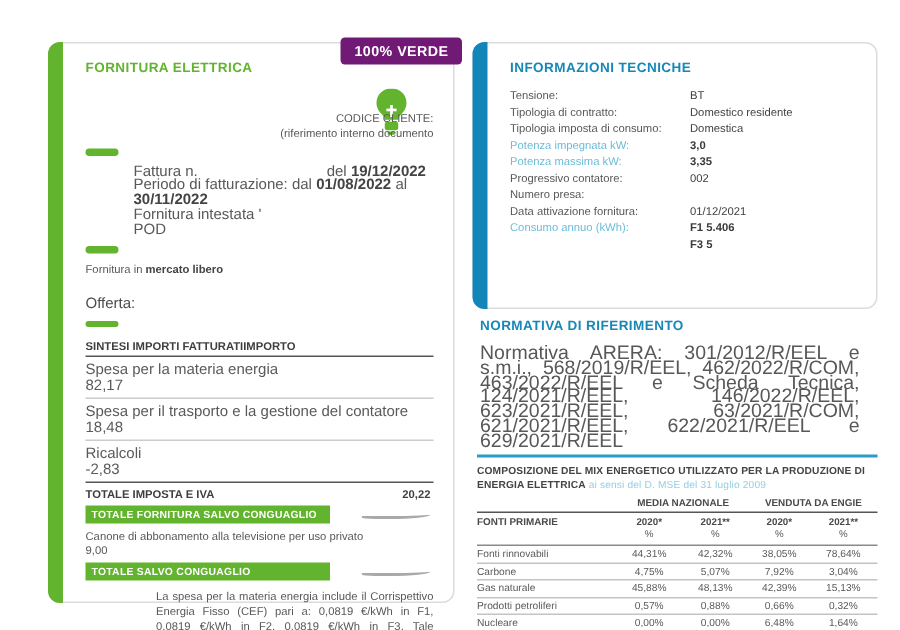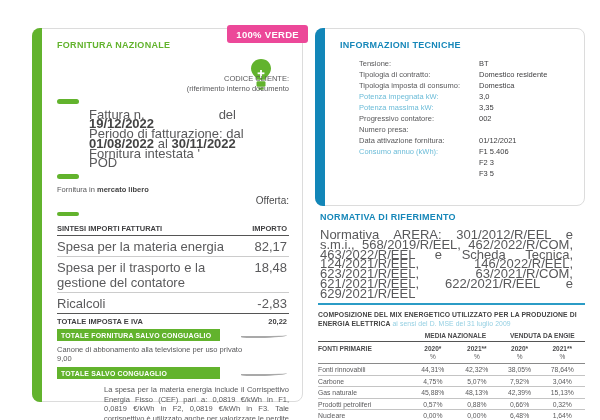--- a/index.html
+++ b/index.html
@@ -7,60 +7,60 @@
     font-family:"Liberation Sans","DejaVu Sans",sans-serif; color:#58585a; }
   .page { position:relative; width:600px; height:420px; background:#fff; overflow:hidden; }
 
   .card { position:absolute; background:#fff; border:1px solid #dcdcdc; border-radius:8px; }
   .left-card  { left:32px;  top:28px; width:271px; height:374px; }
   .tech-card  { left:315px; top:28px; width:270px; height:178px; }
   .accent-bar { position:absolute; left:-1px; top:-1px; bottom:-1px; width:10px; border-radius:8px 0 0 8px; }
   .green-fill { background:#62b32d; }
   .blue-fill  { background:#1286b8; }
 
-  .badge { position:absolute; top:-4px; right:-6px; background:#ec4899; color:#fff;
+  .badge { position:absolute; top:-4px; right:-6px; background:#701a75; color:#fff;
     font-size:9.5px; font-weight:bold; letter-spacing:.3px; padding:4px 9px 3px;
     border-radius:3px; }
   .bulb { position:absolute; top:30px; right:30px; width:22px; height:31px; }
 
   .card-body { position:absolute; left:10px; top:0; right:0; bottom:0; padding:11px 13px 0 14px; }
 
   .green-title { color:#62b32d; font-size:9px; font-weight:bold; letter-spacing:.3px; margin-bottom:24px; }
   .blue-title  { color:#1687b9; font-size:9px; font-weight:bold; letter-spacing:.3px; margin-bottom:8px; }
   .codice-block div { font-size:7.5px; line-height:9.5px;text-align:right; }
   .dash { width:22px; height:4.5px; border-radius:2.5px; background:#62b32d; margin:6px 0 6px 0; }
 
-  .finfo div { font-size:13px; line-height:9.8px;padding-left:32px; }
+  .finfo div { font-size:10px; line-height:9.8px;padding-left:32px; }
   .flabel { display:inline-block; width:126px; }
   b { font-weight:bold; color:#444; }
 
   .mercato-line { font-size:7.5px; margin-top:2px; }
-  .offerta { font-size:10px; color:#4c4c4e; margin-top:1px;text-align:right; }
+  .offerta { font-size:10px; color:#4c4c4e; margin-top:13px; }
 
   .sintesi { margin-top:2px; }
-  .shead { display:flex; justify-content:space-between; font-size:7.5px; font-weight:bold;
+  .shead { display:flex; font-size:7.5px; font-weight:bold;
     color:#3f3f41; padding:2px 2px 2px 0; border-bottom:1.4px solid #555; }
-  .srow { display:flex; justify-content:space-between; font-size:13px; color:#5a5a5c;
-    padding:2.5px 2px 2.5px 0; border-bottom:1px solid #cccccc; }
+  .srow { display:flex; justify-content:flex-start; font-size:10px; color:#5a5a5c;
+    padding:2.5px 2px 2.5px 0; border-bottom:1px solid #cccccc;flex-direction:column; }
   .srow:last-child { border-bottom:none; }
   .stotal { display:flex; justify-content:space-between; font-size:7.5px; font-weight:bold;
     color:#3f3f41; padding:2.5px 2px 2.5px 0; border-top:1.4px solid #555; }
   .gbar { position:relative; background:#62b32d; color:#fff; font-size:6.9px; font-weight:bold;
     letter-spacing:.2px; padding:2.5px 4px; margin:1px 0; overflow:visible; }
   .gpatch { position:absolute; right:-3px; top:-2px; width:72px; height:15px; background:#fff; }
   .gscribble { position:absolute; right:2px; bottom:3px; width:46px; height:5px;
     border-bottom:2.5px solid #a9a9a9; border-radius:0 0 60% 20%; }
   .canone { display:flex; justify-content:space-between; font-size:7.5px; padding:3px 2px 3px 0;flex-direction:column; }
   .foot-par { font-size:7.5px; line-height:9.6px; text-align:justify; margin-top:6px; color:#58585a;margin-left:47px; }
 
-  .trow { display:flex; font-size:7.5px; line-height:11px;margin-left:19px; }
+  .trow { display:flex; font-size:7.5px; line-height:11px; }
   .tlabel { width:120px; flex:none; }
   .tvalue { color:#3f3f41; }
   .blue-label { color:#6cbcd8; }
-  .bold-val { font-weight:normal; color:#3b3b3d; }
+  .bold-val { font-weight:bold; color:#3b3b3d; }
 
   .normativa { position:absolute; left:320px; top:212px; width:253px; }
   .normativa p { font-size:13px; line-height:9.8px; text-align:justify; }
 
   .mix { position:absolute; left:318px; top:303px; width:267px; border-top:2px solid #2b9cc6; padding-top:6px; }
   .mix-title { font-size:6.8px; line-height:8.6px; color:#1e9dc2; font-weight:bold; letter-spacing:.1px; }
   .mix-title .light { color:#93cfe2; font-weight:normal; }
   .mix-table { margin-top:4px; width:100%; }
   .mgrid { display:grid; grid-template-columns:35% 16% 17% 15% 17%; align-items:end; }
   .mix-group { border-bottom:1.4px solid #555; padding-bottom:2px; }
@@ -83,21 +83,21 @@
     <div class="badge">100% VERDE</div>
     <svg class="bulb" viewBox="0 0 22 31">
       <path fill="#62b32d" d="M11 0C5 0 1 4.2 1 9.6c0 3.4 1.8 5.7 3.4 7.4 1.2 1.3 2.1 2.4 2.1 3.8h9c0-1.4.9-2.5 2.1-3.8 1.6-1.7 3.4-4 3.4-7.4C21 4.2 17 0 11 0z"></path>
       <rect x="10.1" y="11" width="1.8" height="8" fill="#ffffff"></rect>
       <rect x="7.6" y="13.4" width="6.8" height="1.8" fill="#ffffff"></rect>
       <rect x="6.5" y="22.2" width="9" height="5.6" rx="1.4" fill="#62b32d"></rect>
       <rect x="8.3" y="28.6" width="5.4" height="2.2" rx="1.1" fill="#62b32d"></rect>
     </svg>
 
     <div class="card-body">
-      <h1 class="green-title">FORNITURA NAZIONALE</h1>
+      <h1 class="green-title">FORNITURA ELETTRICA</h1>
 
       <div class="codice-block">
         <div>CODICE CLIENTE:</div>
         <div>(riferimento interno documento</div>
       </div>
 
       <div class="dash"></div>
 
       <div class="finfo">
         <div>
@@ -204,24 +204,20 @@
           <div class="trow">
             <span class="tlabel">Data attivazione fornitura:</span>
             <span class="tvalue">01/12/2021</span>
           </div>
           <div class="trow">
             <span class="tlabel blue-label">Consumo annuo (kWh):</span>
             <span class="tvalue bold-val">F1 5.406</span>
           </div>
           <div class="trow">
             <span class="tlabel"></span>
-            <span class="tvalue bold-val">F2 3</span>
-          </div>
-          <div class="trow">
-            <span class="tlabel"></span>
             <span class="tvalue bold-val">F3 5</span>
           </div>
         </div>
     </div>
   </section>
 
   <section class="normativa">
     <h2 class="blue-title">NORMATIVA DI RIFERIMENTO</h2>
     <p>Normativa ARERA: 301/2012/R/EEL e s.m.i., 568/2019/R/EEL, 462/2022/R/COM, 463/2022/R/EEL e Scheda Tecnica, 124/2021/R/EEL, 146/2022/R/EEL, 623/2021/R/EEL, 63/2021/R/COM, 621/2021/R/EEL, 622/2021/R/EEL e 629/2021/R/EEL</p>
   </section>

